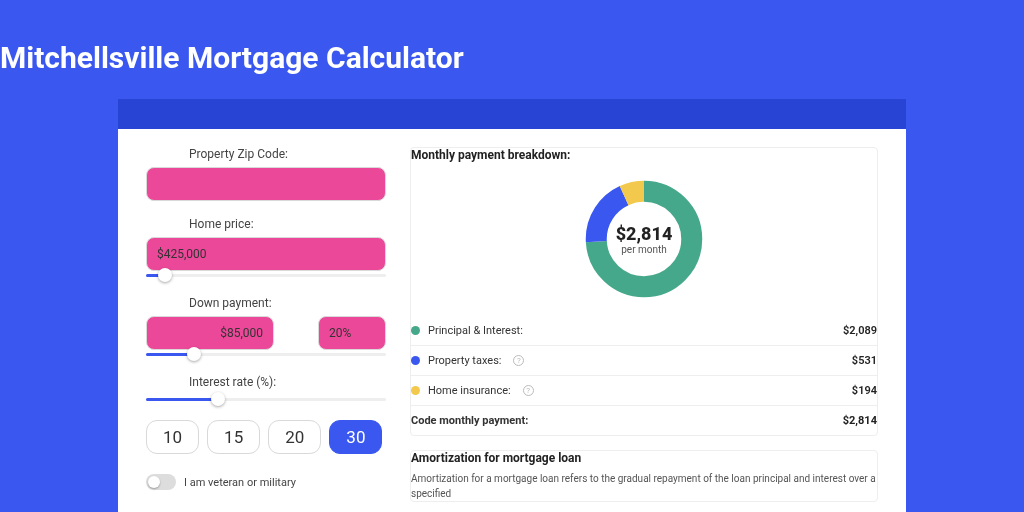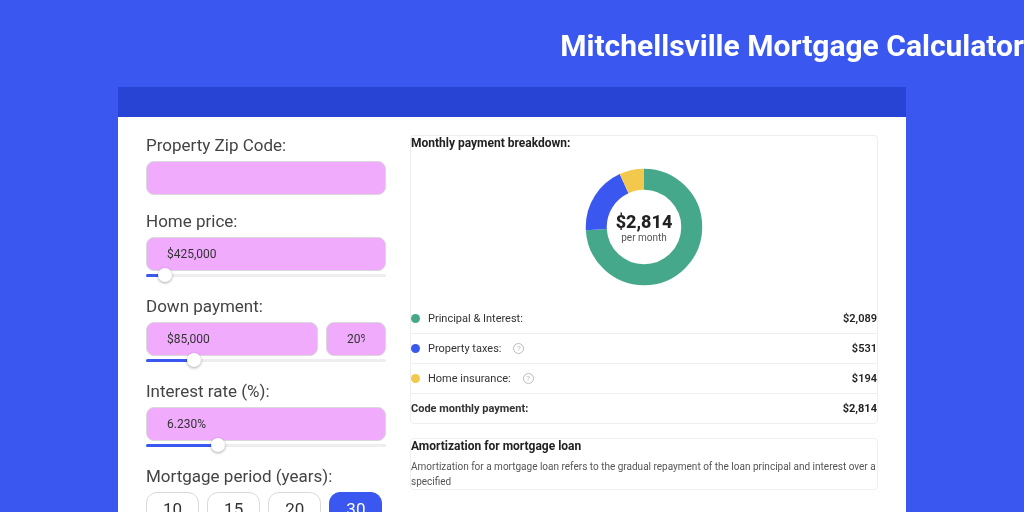--- a/index.html
+++ b/index.html
@@ -1,31 +1,31 @@
 <!DOCTYPE html>
 <html><head>
 <meta charset="utf-8">
 <style>
 * { margin:0; padding:0; box-sizing:border-box; font-family:-apple-system,BlinkMacSystemFont,"Segoe UI",Roboto,Arial,sans-serif; }
 body { width:1024px; height:512px; background:#3a58f0; overflow:hidden; }
-.page-title { text-align:right; color:#fff; font-size:30px; font-weight:700; padding:28px 0 24px; }
+.page-title { text-align:left; color:#fff; font-size:30px; font-weight:700; padding:40px 0 24px; }
 .header-strip { background:#2744d4; height:30px; width:788px; margin:0 auto; }
 .panel { width:788px; background:#fff; margin:0 auto; padding:18px 28px 0; display:flex; gap:24px; height:420px; overflow:hidden; }
 .left { width:240px; flex-shrink:0; }
 .right { flex:1; }
-.field-label { font-size:17px; color:#444; margin-bottom:6px; display:block; }
-.input { width:100%; border:1px solid #d9d9d9; border-radius:8px; padding:9px 20px; font-size:12px; color:#333; background:#f0abfc; }
+.field-label { font-size:12px; color:#444; margin-bottom:6px; display:block;margin-left:43px; }
+.input { width:100%; border:1px solid #d9d9d9; border-radius:8px; padding:9px 10px; font-size:12px; color:#333; background:#ec4899; }
 .input::placeholder { color:#999; }
 .slider { position:relative; height:14px; margin-top:-1px; margin-bottom:12px; }
 .slider-track { position:absolute; top:4px; left:0; right:0; height:3px; background:#eee; border-radius:2px; }
 .slider-fill { position:absolute; top:4px; left:0; height:3px; background:#3a58f0; border-radius:2px; }
 .slider-thumb { position:absolute; top:-2px; width:14px; height:14px; background:#fff; border-radius:50%; box-shadow:0 1px 3px rgba(0,0,0,.35); transform:translateX(-50%); }
 .row { display:flex; gap:8px; }
-.row .inp1 { flex:1; }
-.row .inp2 { width:60px; }
+.row .inp1 { flex:1;text-align:right; }
+.row .inp2 { width:68px;margin-left:36px; }
 .period-row { display:flex; gap:8px; margin-bottom:20px; }
 .period-btn { border:1px solid #d9d9d9; background:#fff; padding:6px 16px; font-size:17px; color:#333; border-radius:11px; cursor:pointer; }
 .period-btn.sel { background:#3a58f0; color:#fff; border-color:#3a58f0; }
 .toggle-row { display:flex; align-items:center; gap:8px; }
 .toggle { width:30px; height:16px; background:#ddd; border-radius:10px; position:relative; cursor:pointer; }
 .toggle::after { content:""; position:absolute; width:12px; height:12px; background:#fff; border-radius:50%; top:2px; left:2px; box-shadow:0 1px 2px rgba(0,0,0,.3); }
 .toggle-label { font-size:11px; color:#444; }
 .section-title { font-size:12px; font-weight:700; color:#222; margin-bottom:6px; }
 .section { border:1px solid #eee; border-radius:4px; margin-bottom:14px; }
 .donut-wrap { display:flex; justify-content:center; padding:8px 0 14px; }
@@ -70,28 +70,26 @@
       <input class="input inp1" value="$85,000" style="">
       <input class="input inp2" value="20%" style="">
     </div>
     <div class="slider">
       <div class="slider-track"></div>
       <div class="slider-fill" style="width: 20%;"></div>
       <div class="slider-thumb" style="left: 20%;"></div>
     </div>
 
     <label class="field-label">Interest rate (%):</label>
-    <input class="input" value="6.230%" style="">
     <div class="slider">
       <div class="slider-track"></div>
       <div class="slider-fill" style="width: 30%;"></div>
       <div class="slider-thumb" style="left: 30%;"></div>
     </div>
 
-    <label class="field-label">Mortgage period (years):</label>
     <div class="period-row">
         <button class="period-btn">10</button>
         <button class="period-btn">15</button>
         <button class="period-btn">20</button>
         <button class="period-btn sel">30</button>
       </div>
 
     <div class="toggle-row">
       <div class="toggle"></div>
       <span class="toggle-label">I am veteran or military</span>

